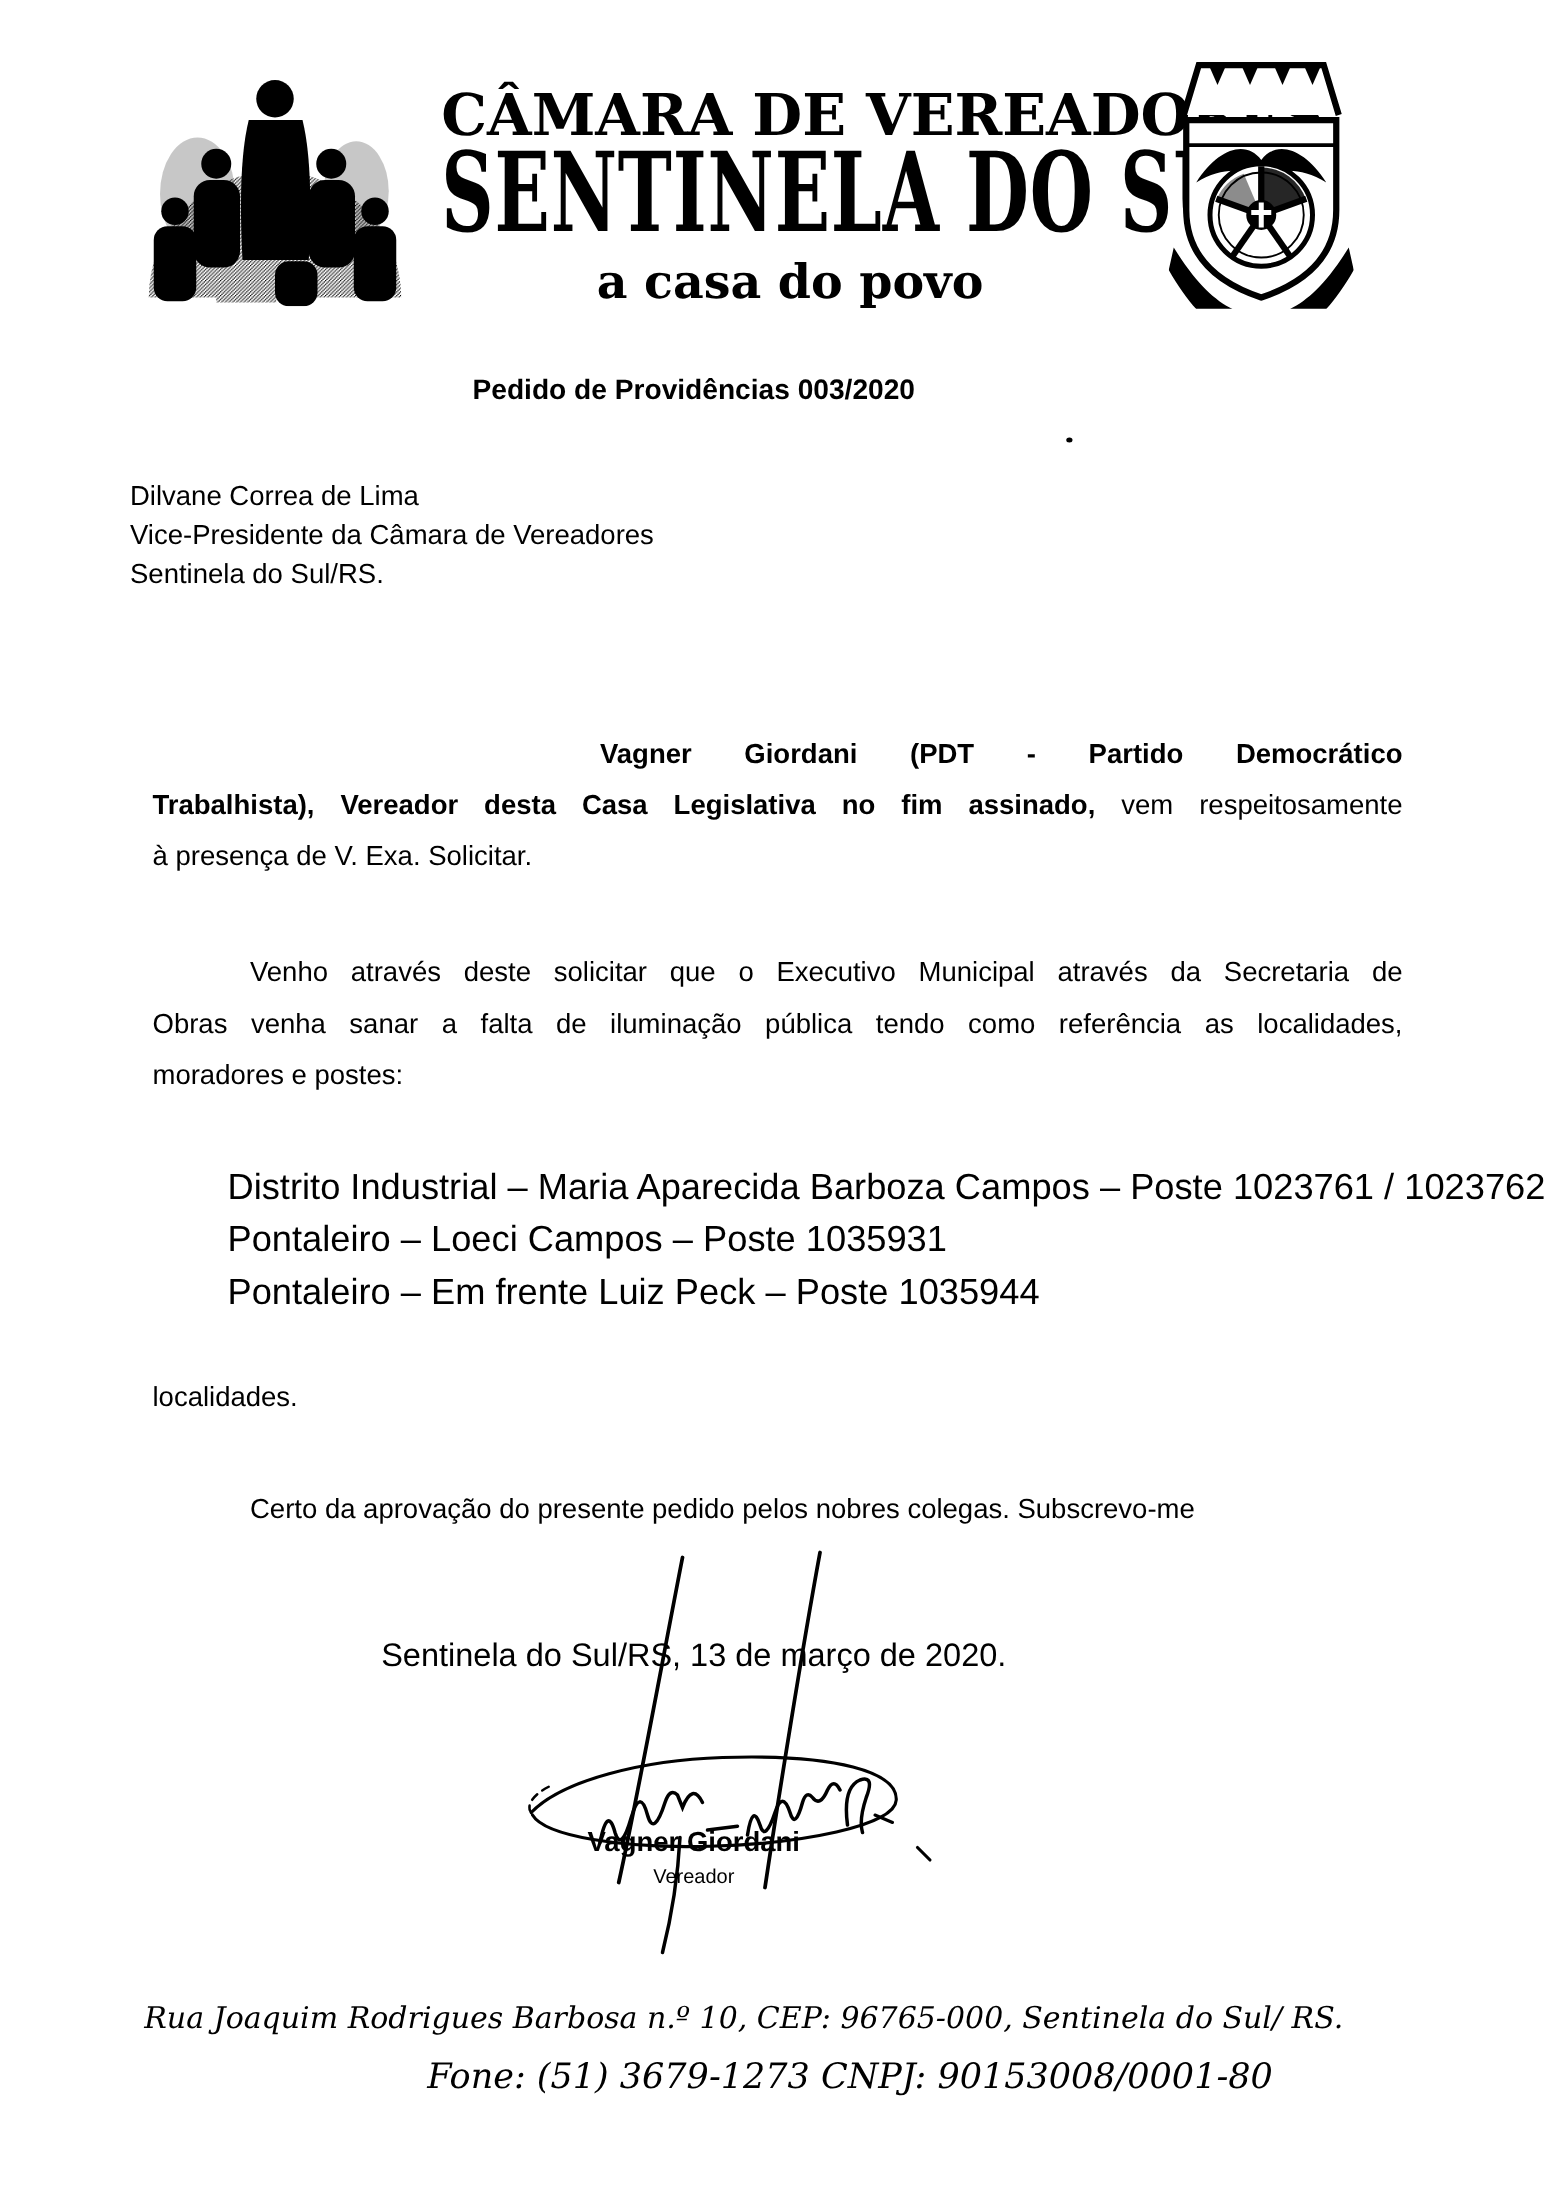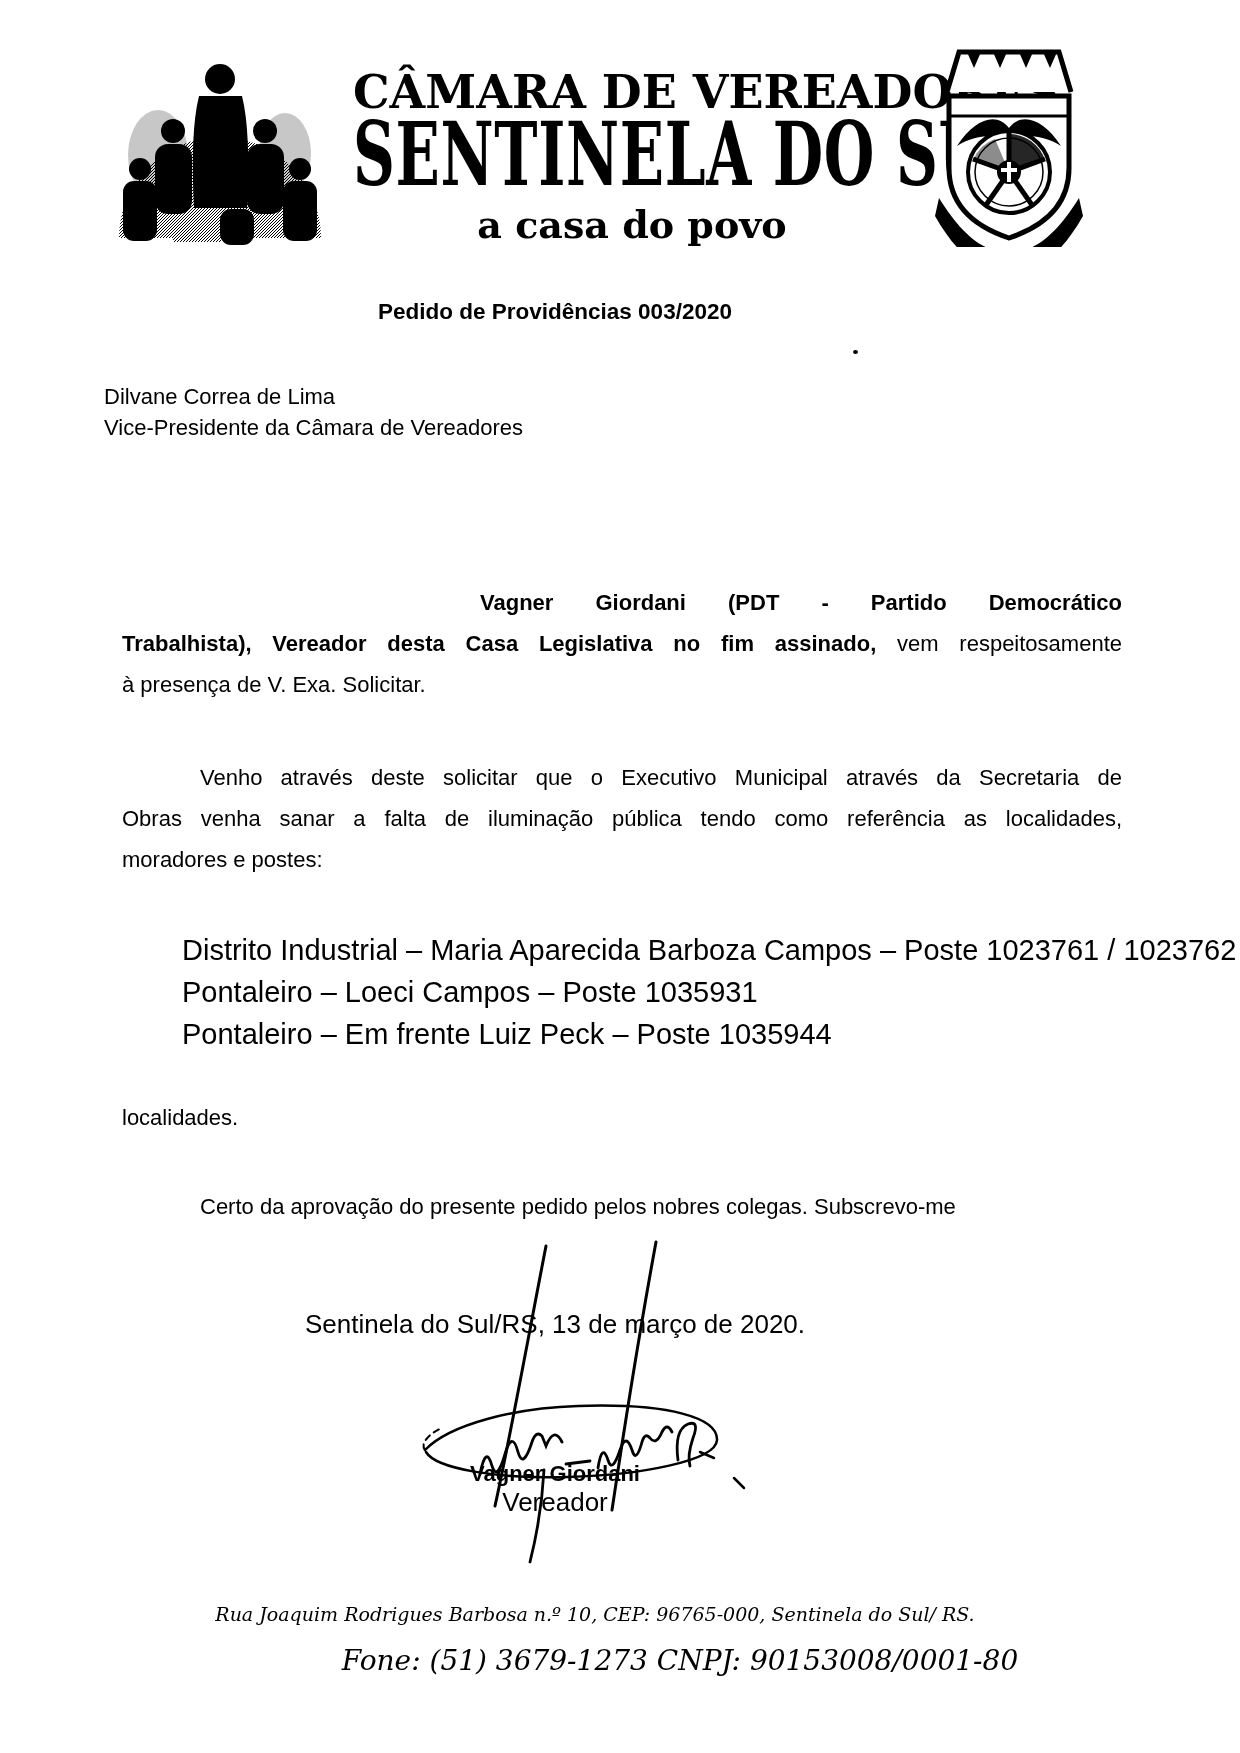--- a/index.html
+++ b/index.html
@@ -52,27 +52,27 @@
     font-size:26px;line-height:26px;
   }
   
   .sig-svg{position:absolute;left:330px;top:1238px;width:520px;height:330px;pointer-events:none;}
   .sig-name{
     position:absolute;left:100px;top:1461px;width:910px;text-align:center;
     font-size:22px;font-weight:bold;line-height:26px;
   }
   .sig-role{
     position:absolute;left:100px;top:1489px;width:910px;text-align:center;
-    font-size:26px;line-height:26px;
+    font-size:16px;line-height:26px;
   }
   
   .footer1{
     position:absolute;left:0px;top:1596px;width:1190px;text-align:center;
     font-family:"DejaVu Serif",serif;font-style:italic;
-    font-size:19px;line-height:36px;white-space:nowrap;
+    font-size:24px;line-height:36px;white-space:nowrap;
   }
   .footer2{
     position:absolute;left:60px;top:1643px;width:1240px;text-align:center;
     font-family:"DejaVu Serif",serif;font-style:italic;
     font-size:28px;line-height:36px;white-space:nowrap;
   }
 </style>
 </head>
 <body>
 
@@ -147,20 +147,21 @@
     </svg>
   </div>
 
   <div class="speck"></div>
 
   <div class="doc-title">Pedido de Providências 003/2020</div>
 
   <div class="recipient">
     <div>Dilvane Correa de Lima</div>
     <div>Vice-Presidente da Câmara de Vereadores</div>
+    <div>Sentinela do Sul/RS.</div>
   </div>
 
   <div class="block p1">
     <div class="bline just indent-big"><b>Vagner Giordani (PDT - Partido Democrático</b></div>
     <div class="bline just"><b>Trabalhista), Vereador desta Casa Legislativa no fim assinado,</b> <span>vem respeitosamente</span></div>
     <div class="bline">à presença de V. Exa. Solicitar.</div>
   </div>
 
   <div class="block p2">
     <div class="bline just indent-std">Venho através deste solicitar que o Executivo Municipal através da Secretaria de</div>

